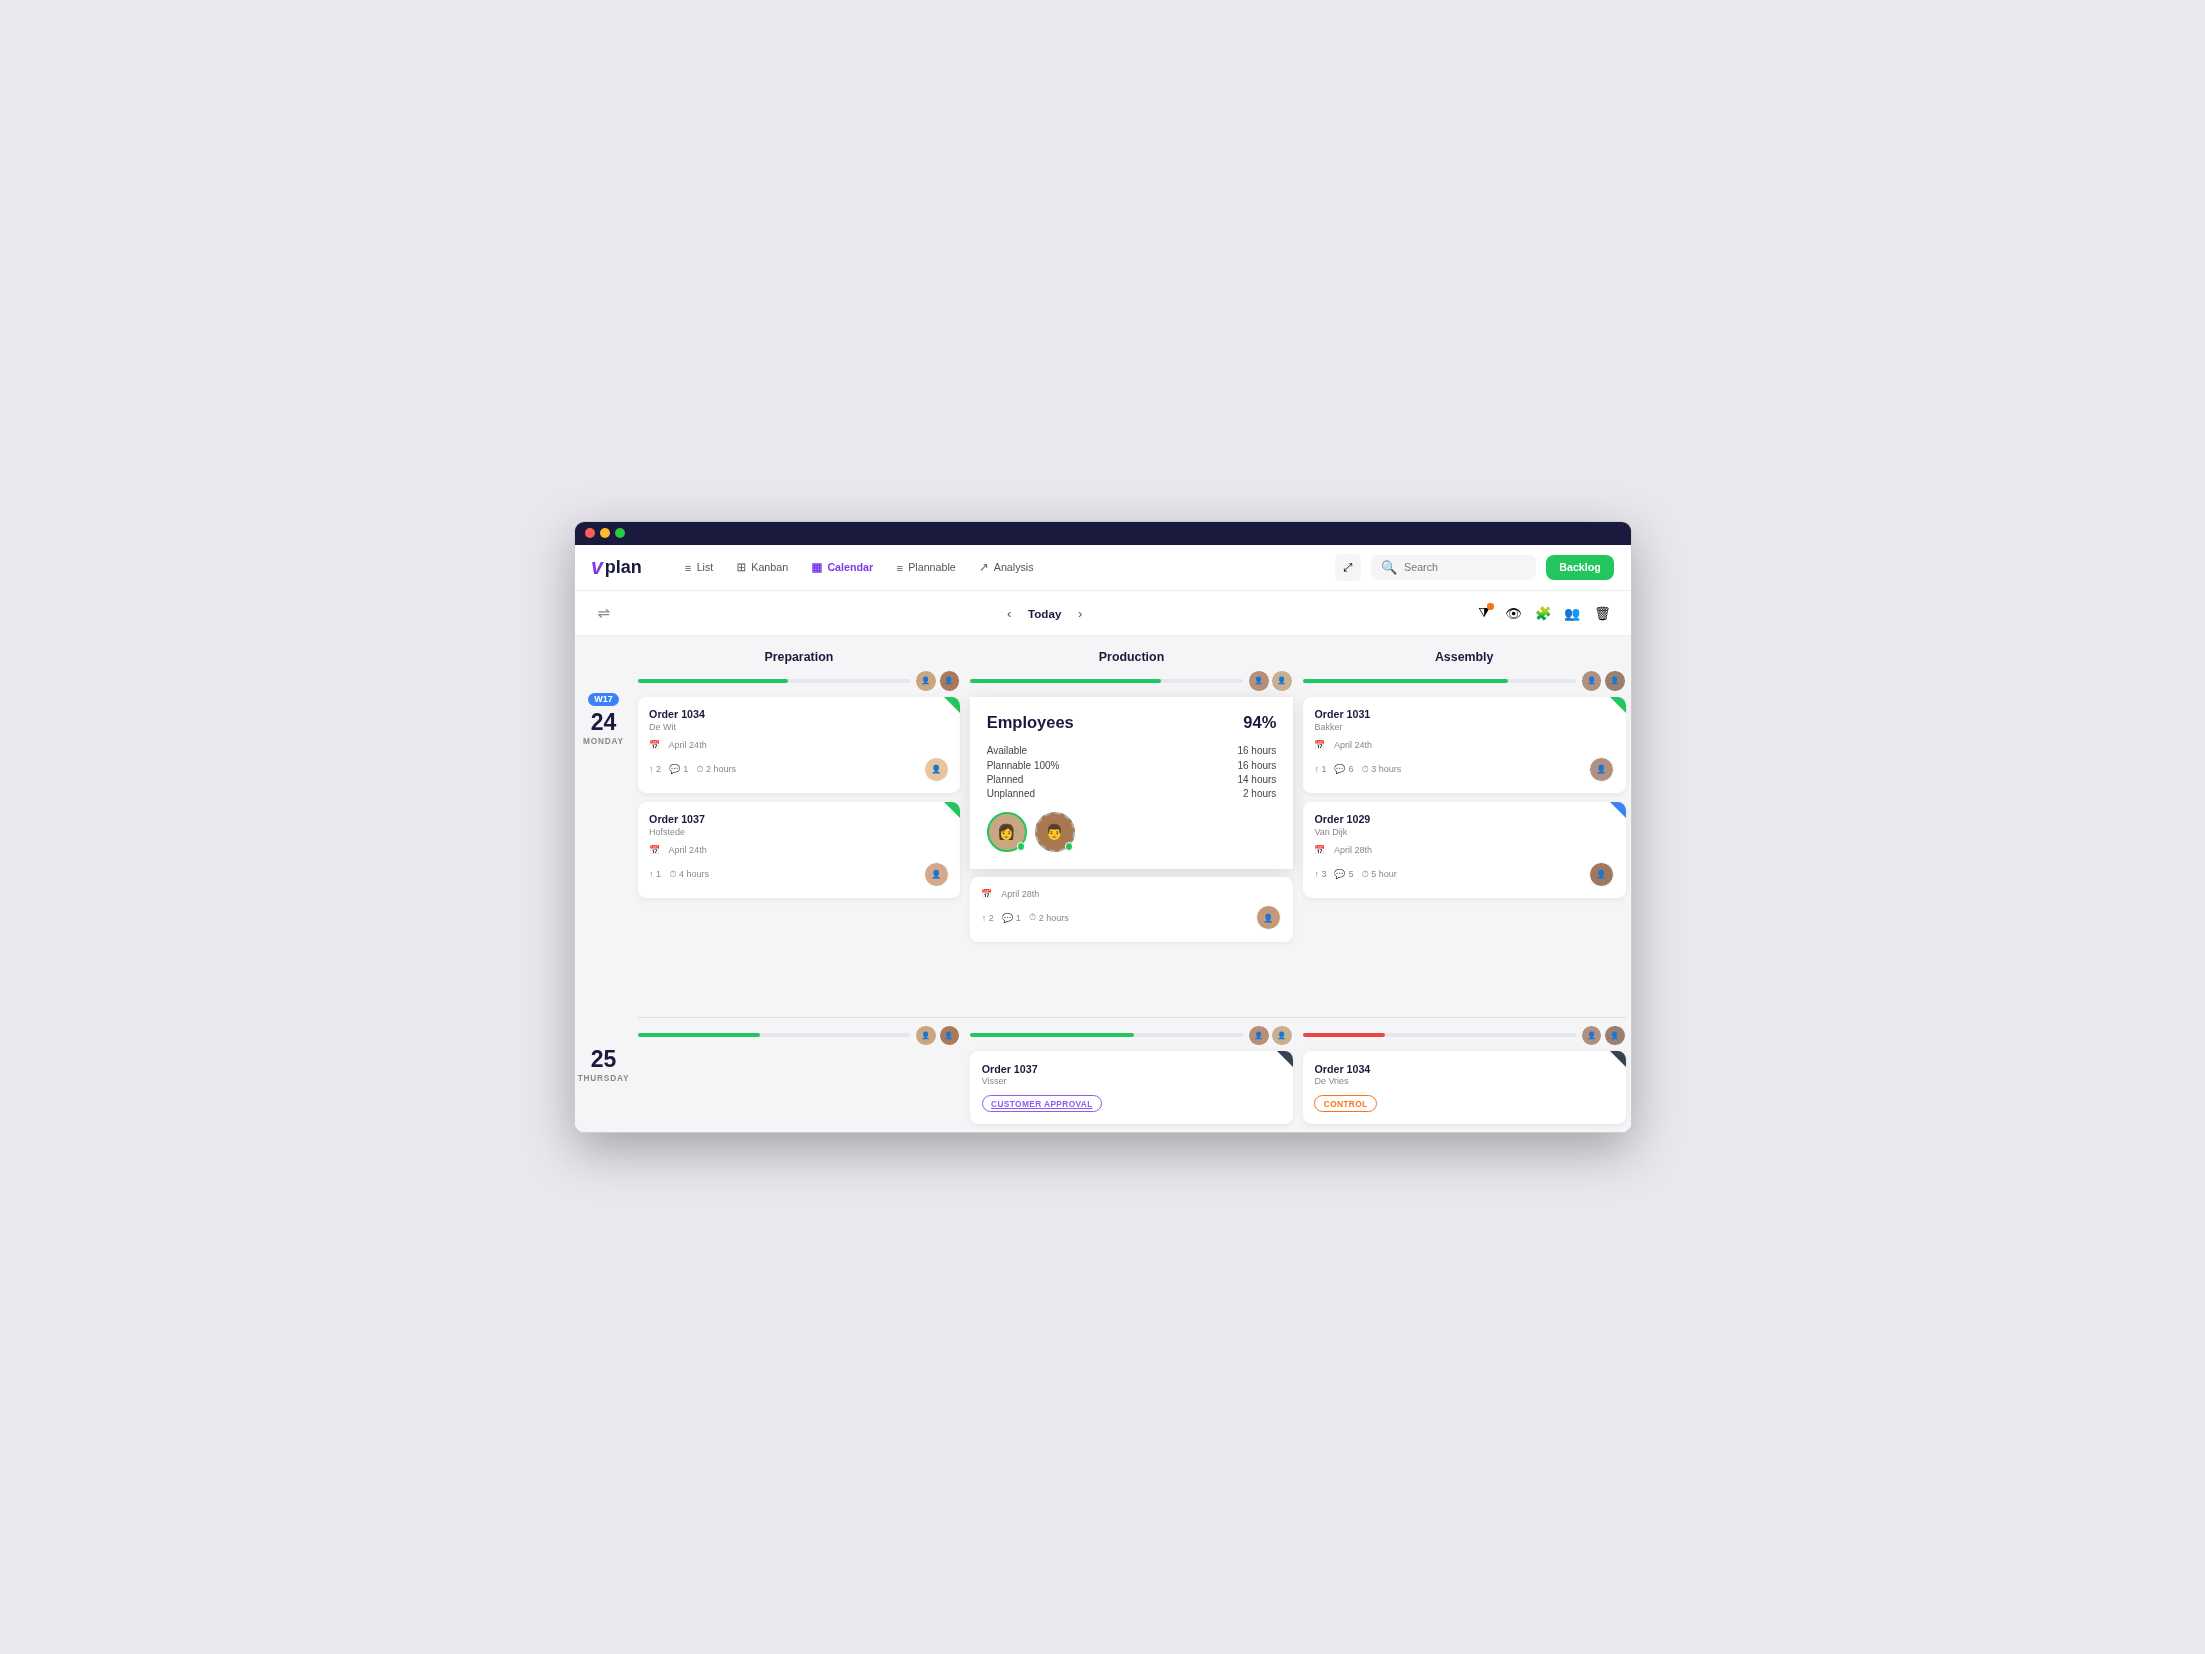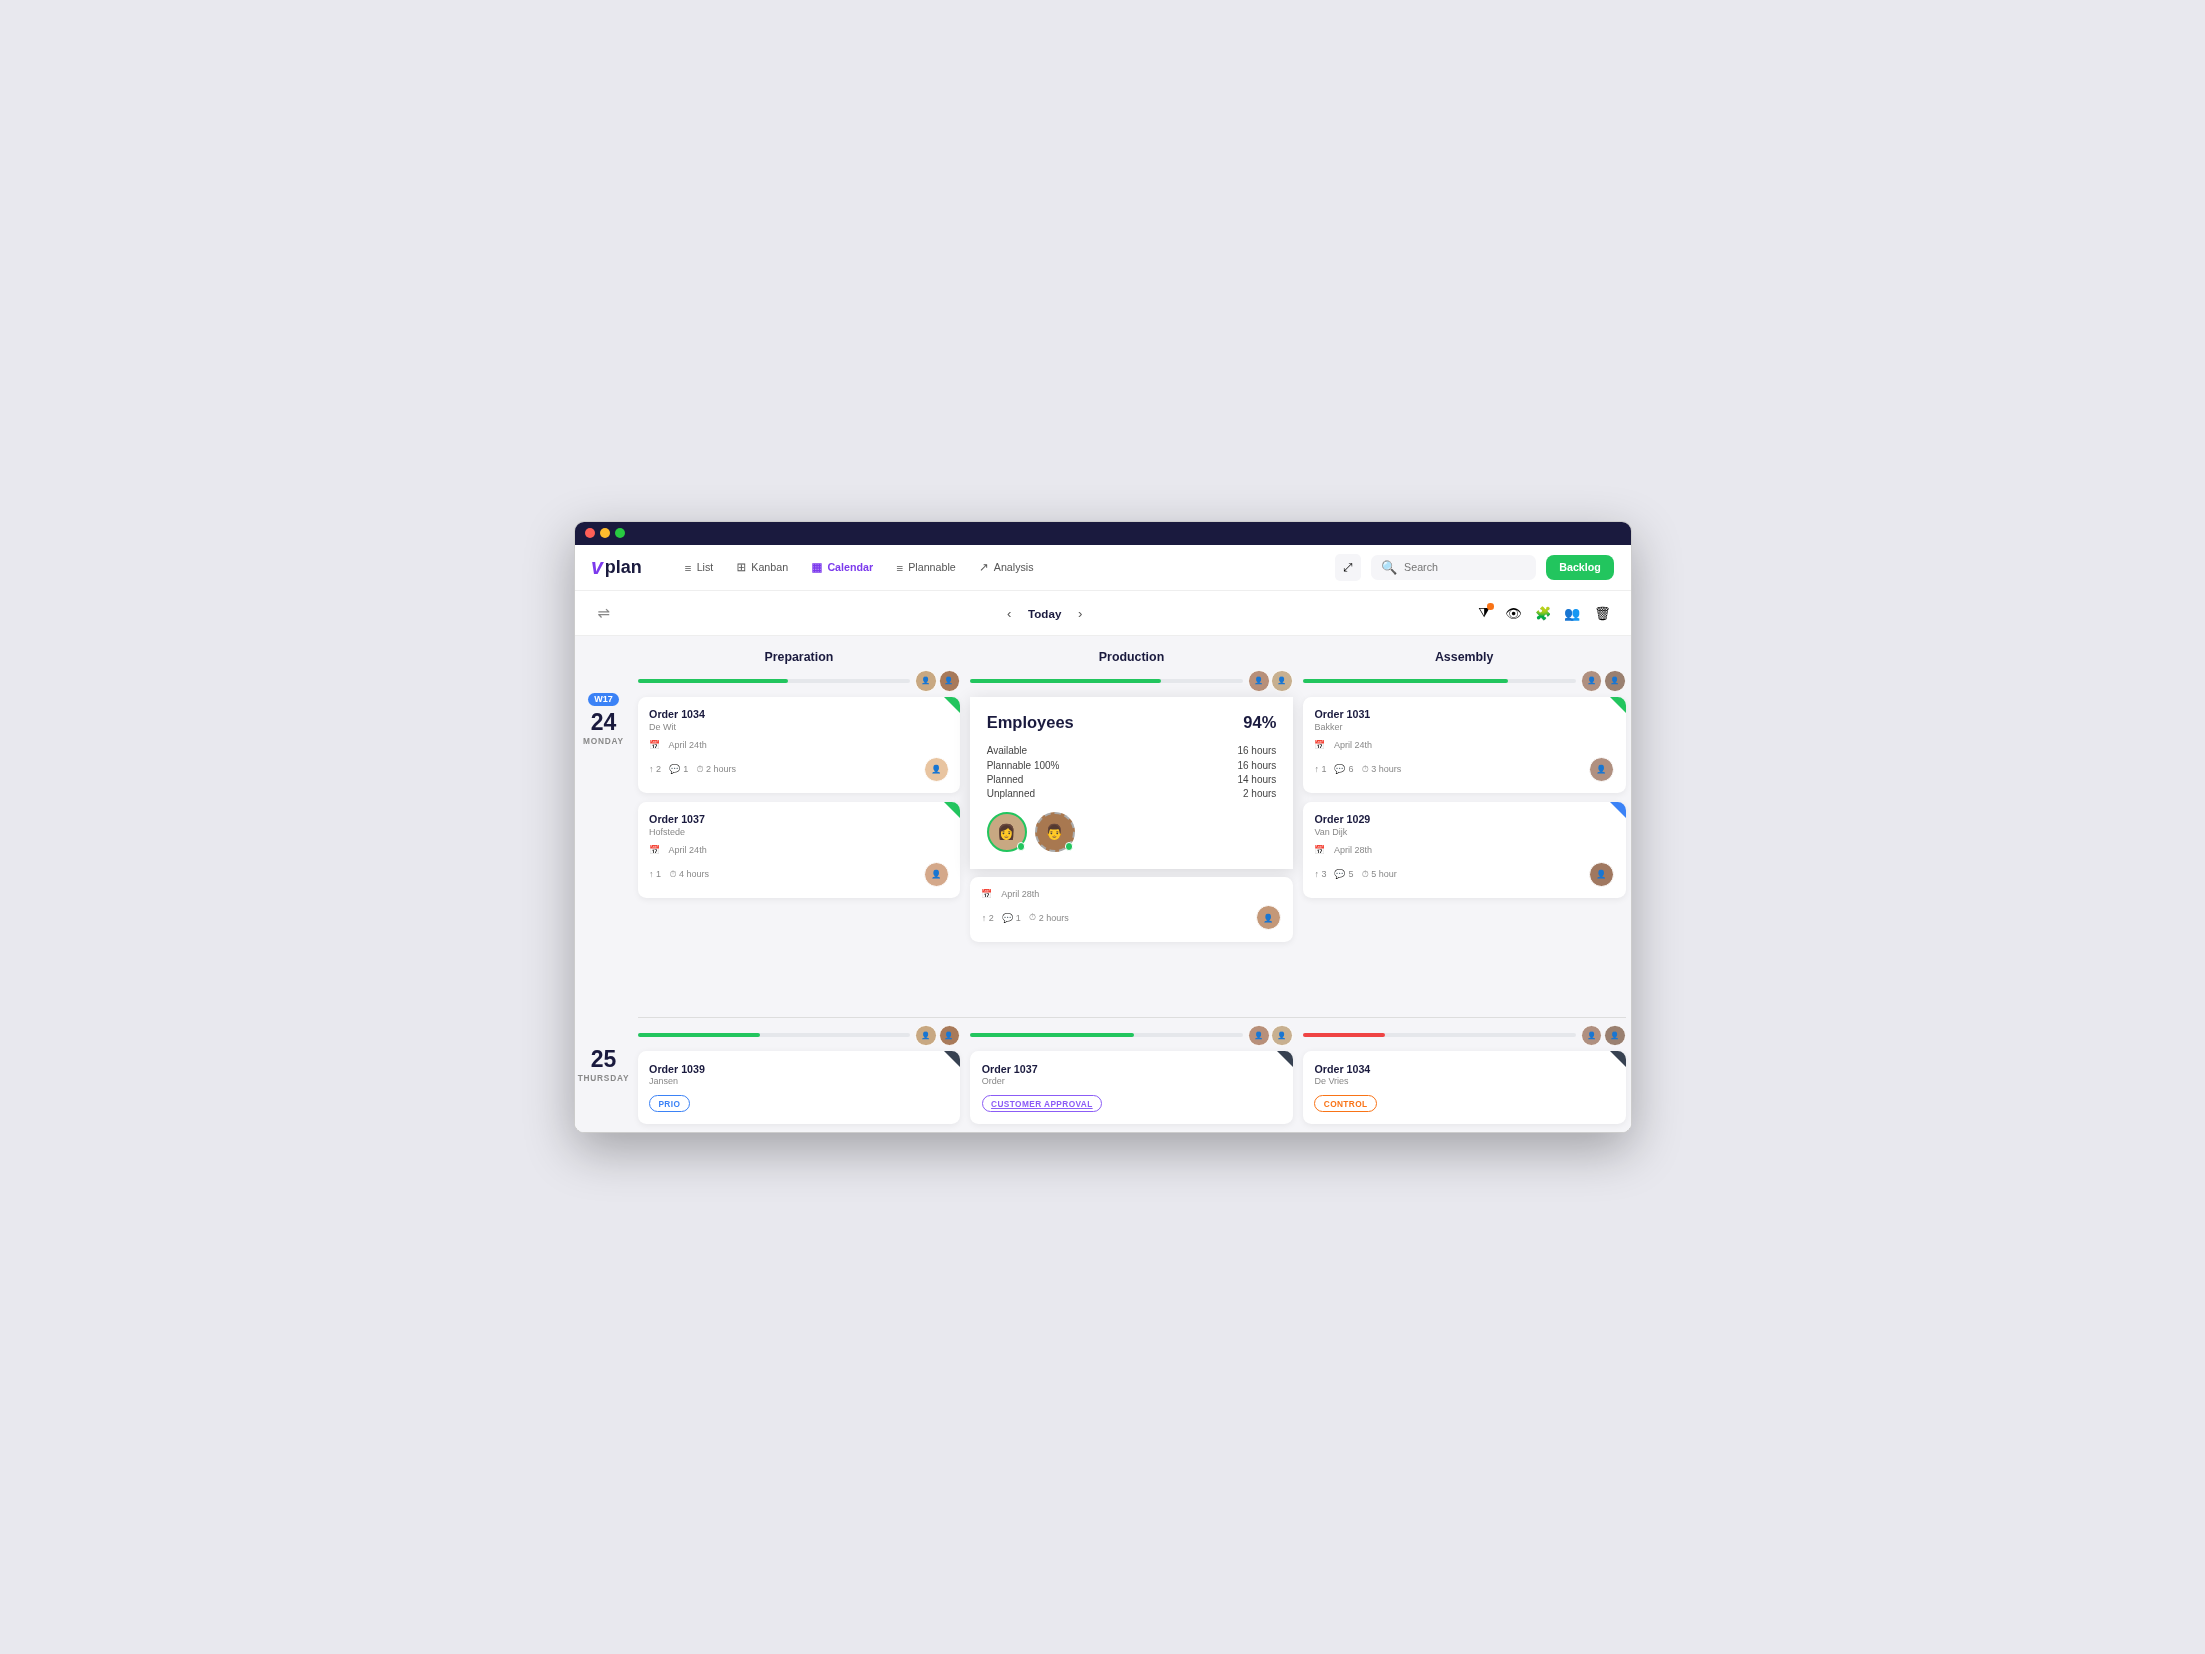--- a/index.html
+++ b/index.html
@@ -476,44 +476,36 @@
           <div class="one-col">
             <div style="display:flex; align-items:center; gap:5px; margin:6.6px 0 5px;">
               <div style="flex:1; height:4.1px; background:#e5e7eb; border-radius:2.5px;">
                 <div style="width:45%; height:4.1px; background:#22c55e; border-radius:2.5px;"></div>
               </div>
               <div style="display:flex; gap:1.7px;">
                 <div class="avatar face" style="width:21.5px;height:21.5px;font-size:7.4px;background:#c8a882;">👤</div>
                 <div class="avatar face" style="width:21.5px;height:21.5px;font-size:7.4px;background:#a87a5a;">👤</div>
               </div>
             </div>
-            <div class="card">
-              <div class="card-corner corner-dark"></div>
-              <div class="card-title">Order 1039</div>
-              <div class="card-subtitle">Jansen</div>
-              <div style="margin-top:6.6px;">
-                <span class="tag tag-blue">PRIO</span>
-              </div>
-            </div>
           </div>
 
           <div class="one-col">
             <div style="display:flex; align-items:center; gap:5px; margin:6.6px 0 5px;">
               <div style="flex:1; height:4.1px; background:#e5e7eb; border-radius:2.5px;">
                 <div style="width:60%; height:4.1px; background:#22c55e; border-radius:2.5px;"></div>
               </div>
               <div style="display:flex; gap:1.7px;">
                 <div class="avatar face" style="width:21.5px;height:21.5px;font-size:7.4px;background:#b8907a;">👤</div>
                 <div class="avatar face" style="width:21.5px;height:21.5px;font-size:7.4px;background:#c8b090;">👤</div>
               </div>
             </div>
             <div class="card">
               <div class="card-corner corner-dark"></div>
               <div class="card-title">Order 1037</div>
-              <div class="card-subtitle">Order</div>
+              <div class="card-subtitle">Visser</div>
               <div style="margin-top:6.6px;">
                 <span class="tag tag-purple">CUSTOMER APPROVAL</span>
               </div>
             </div>
           </div>
 
           <div class="one-col">
             <div style="display:flex; align-items:center; gap:5px; margin:6.6px 0 5px;">
               <div style="flex:1; height:4.1px; background:#e5e7eb; border-radius:2.5px;">
                 <div style="width:30%; height:4.1px; background:#ef4444; border-radius:2.5px;"></div>

